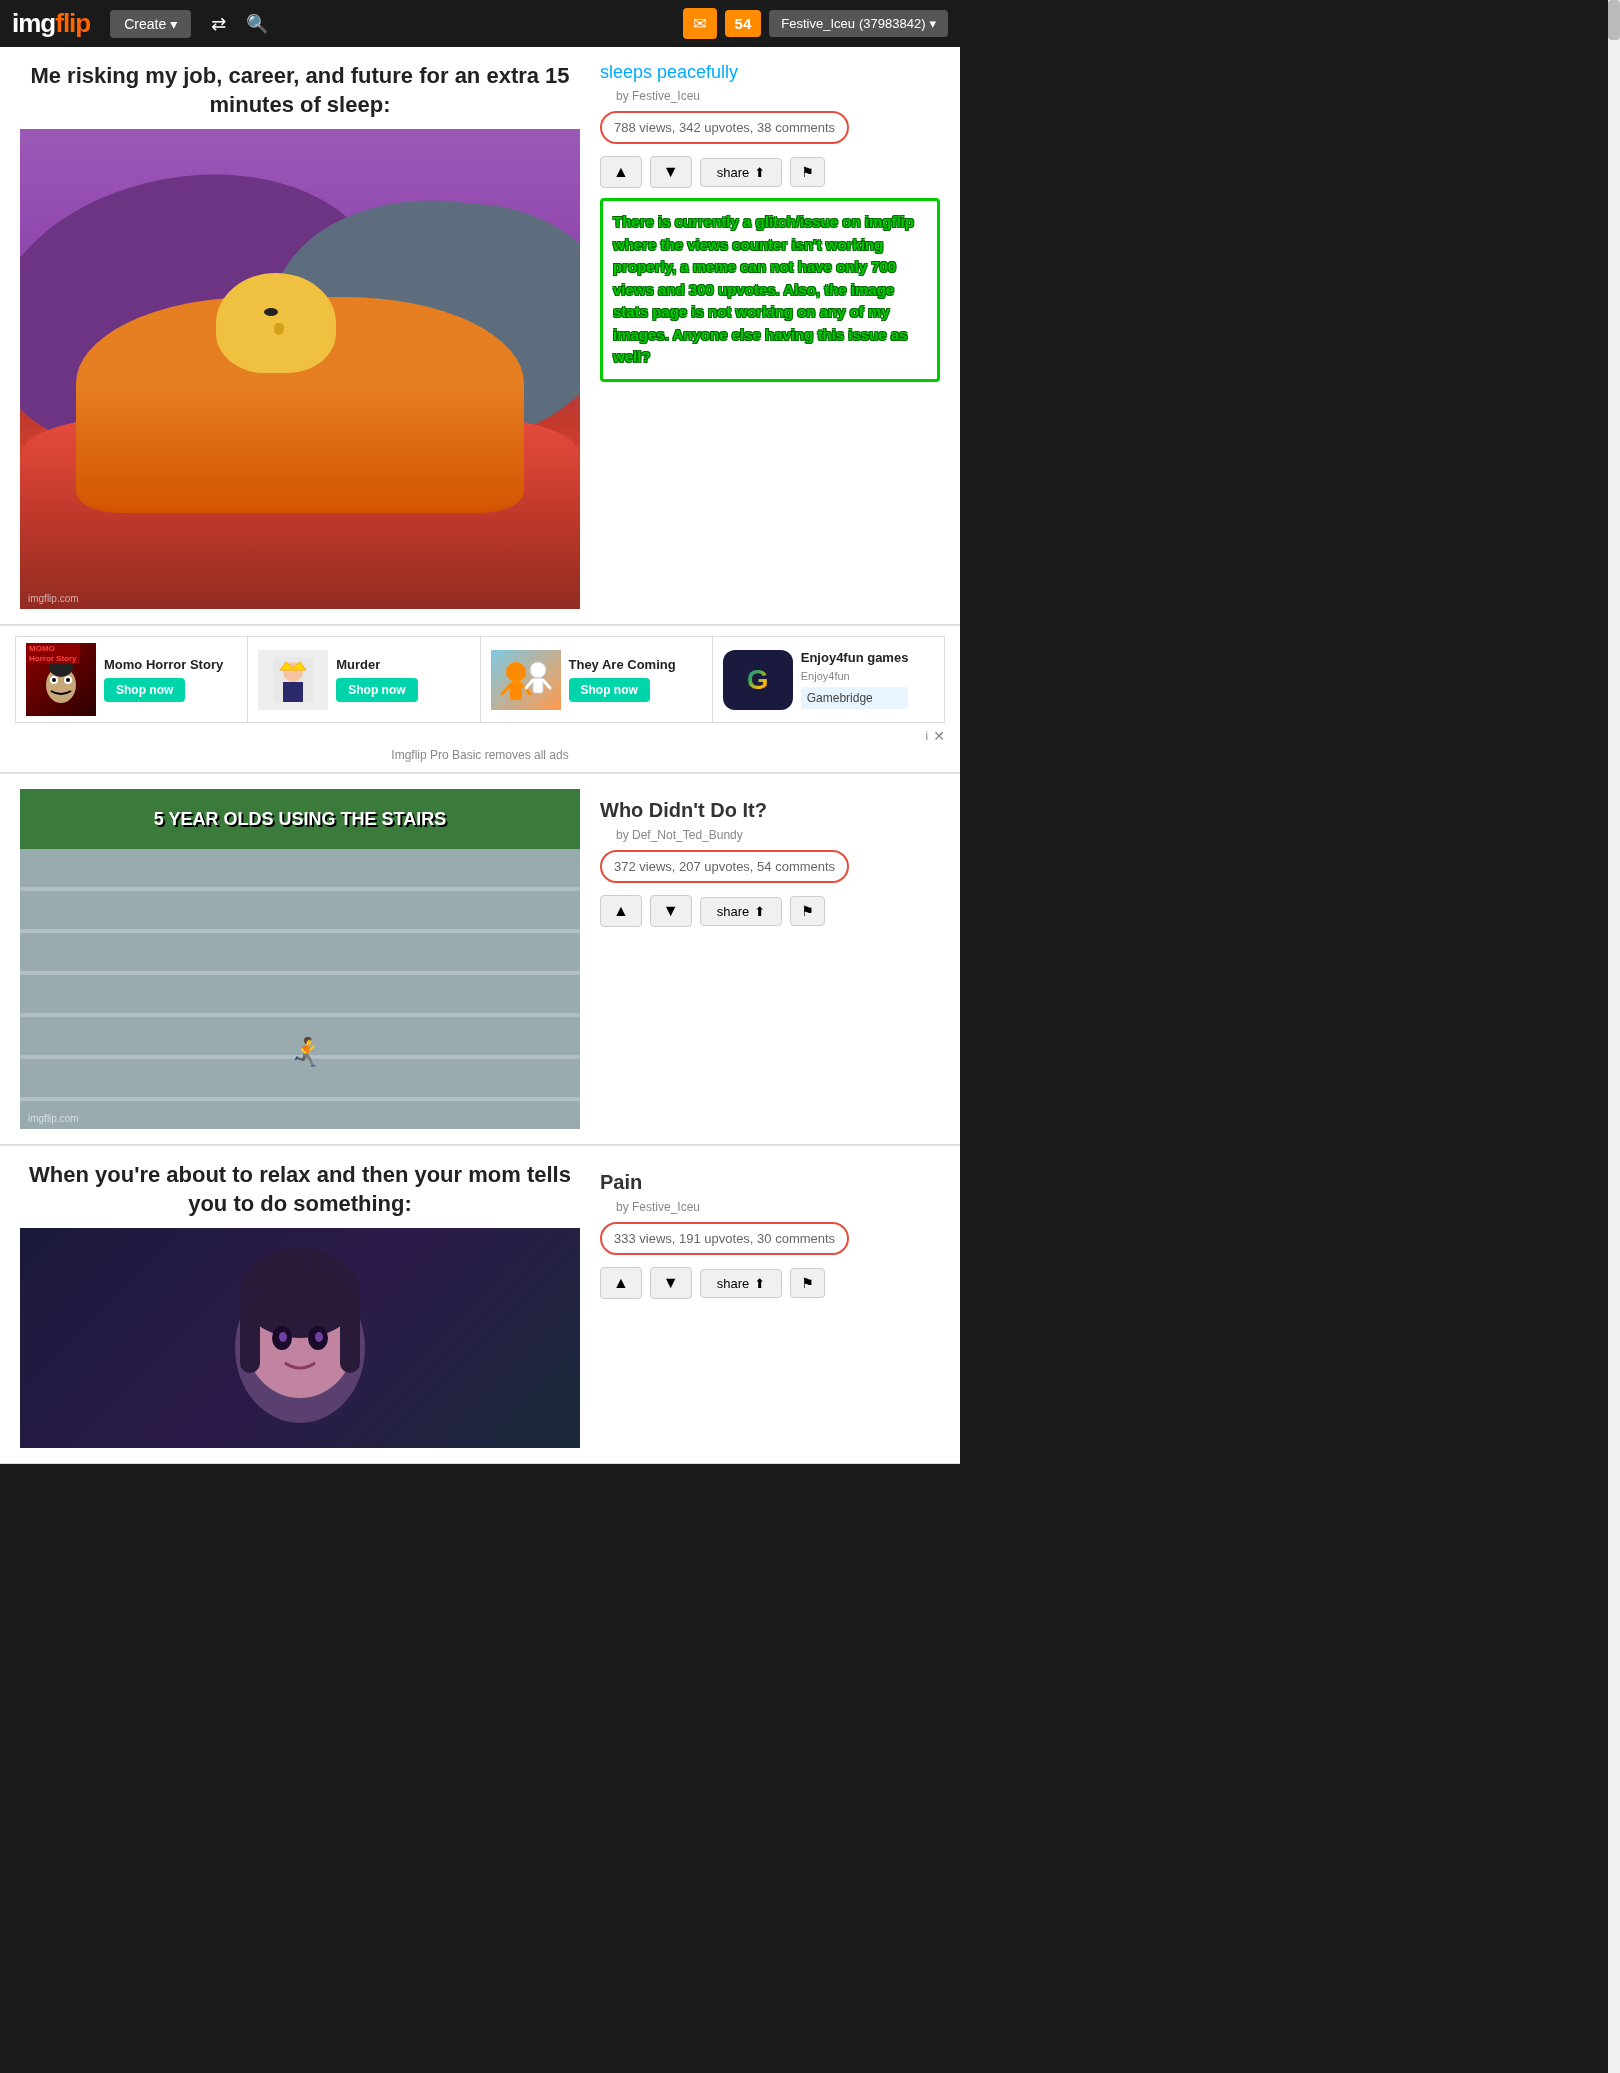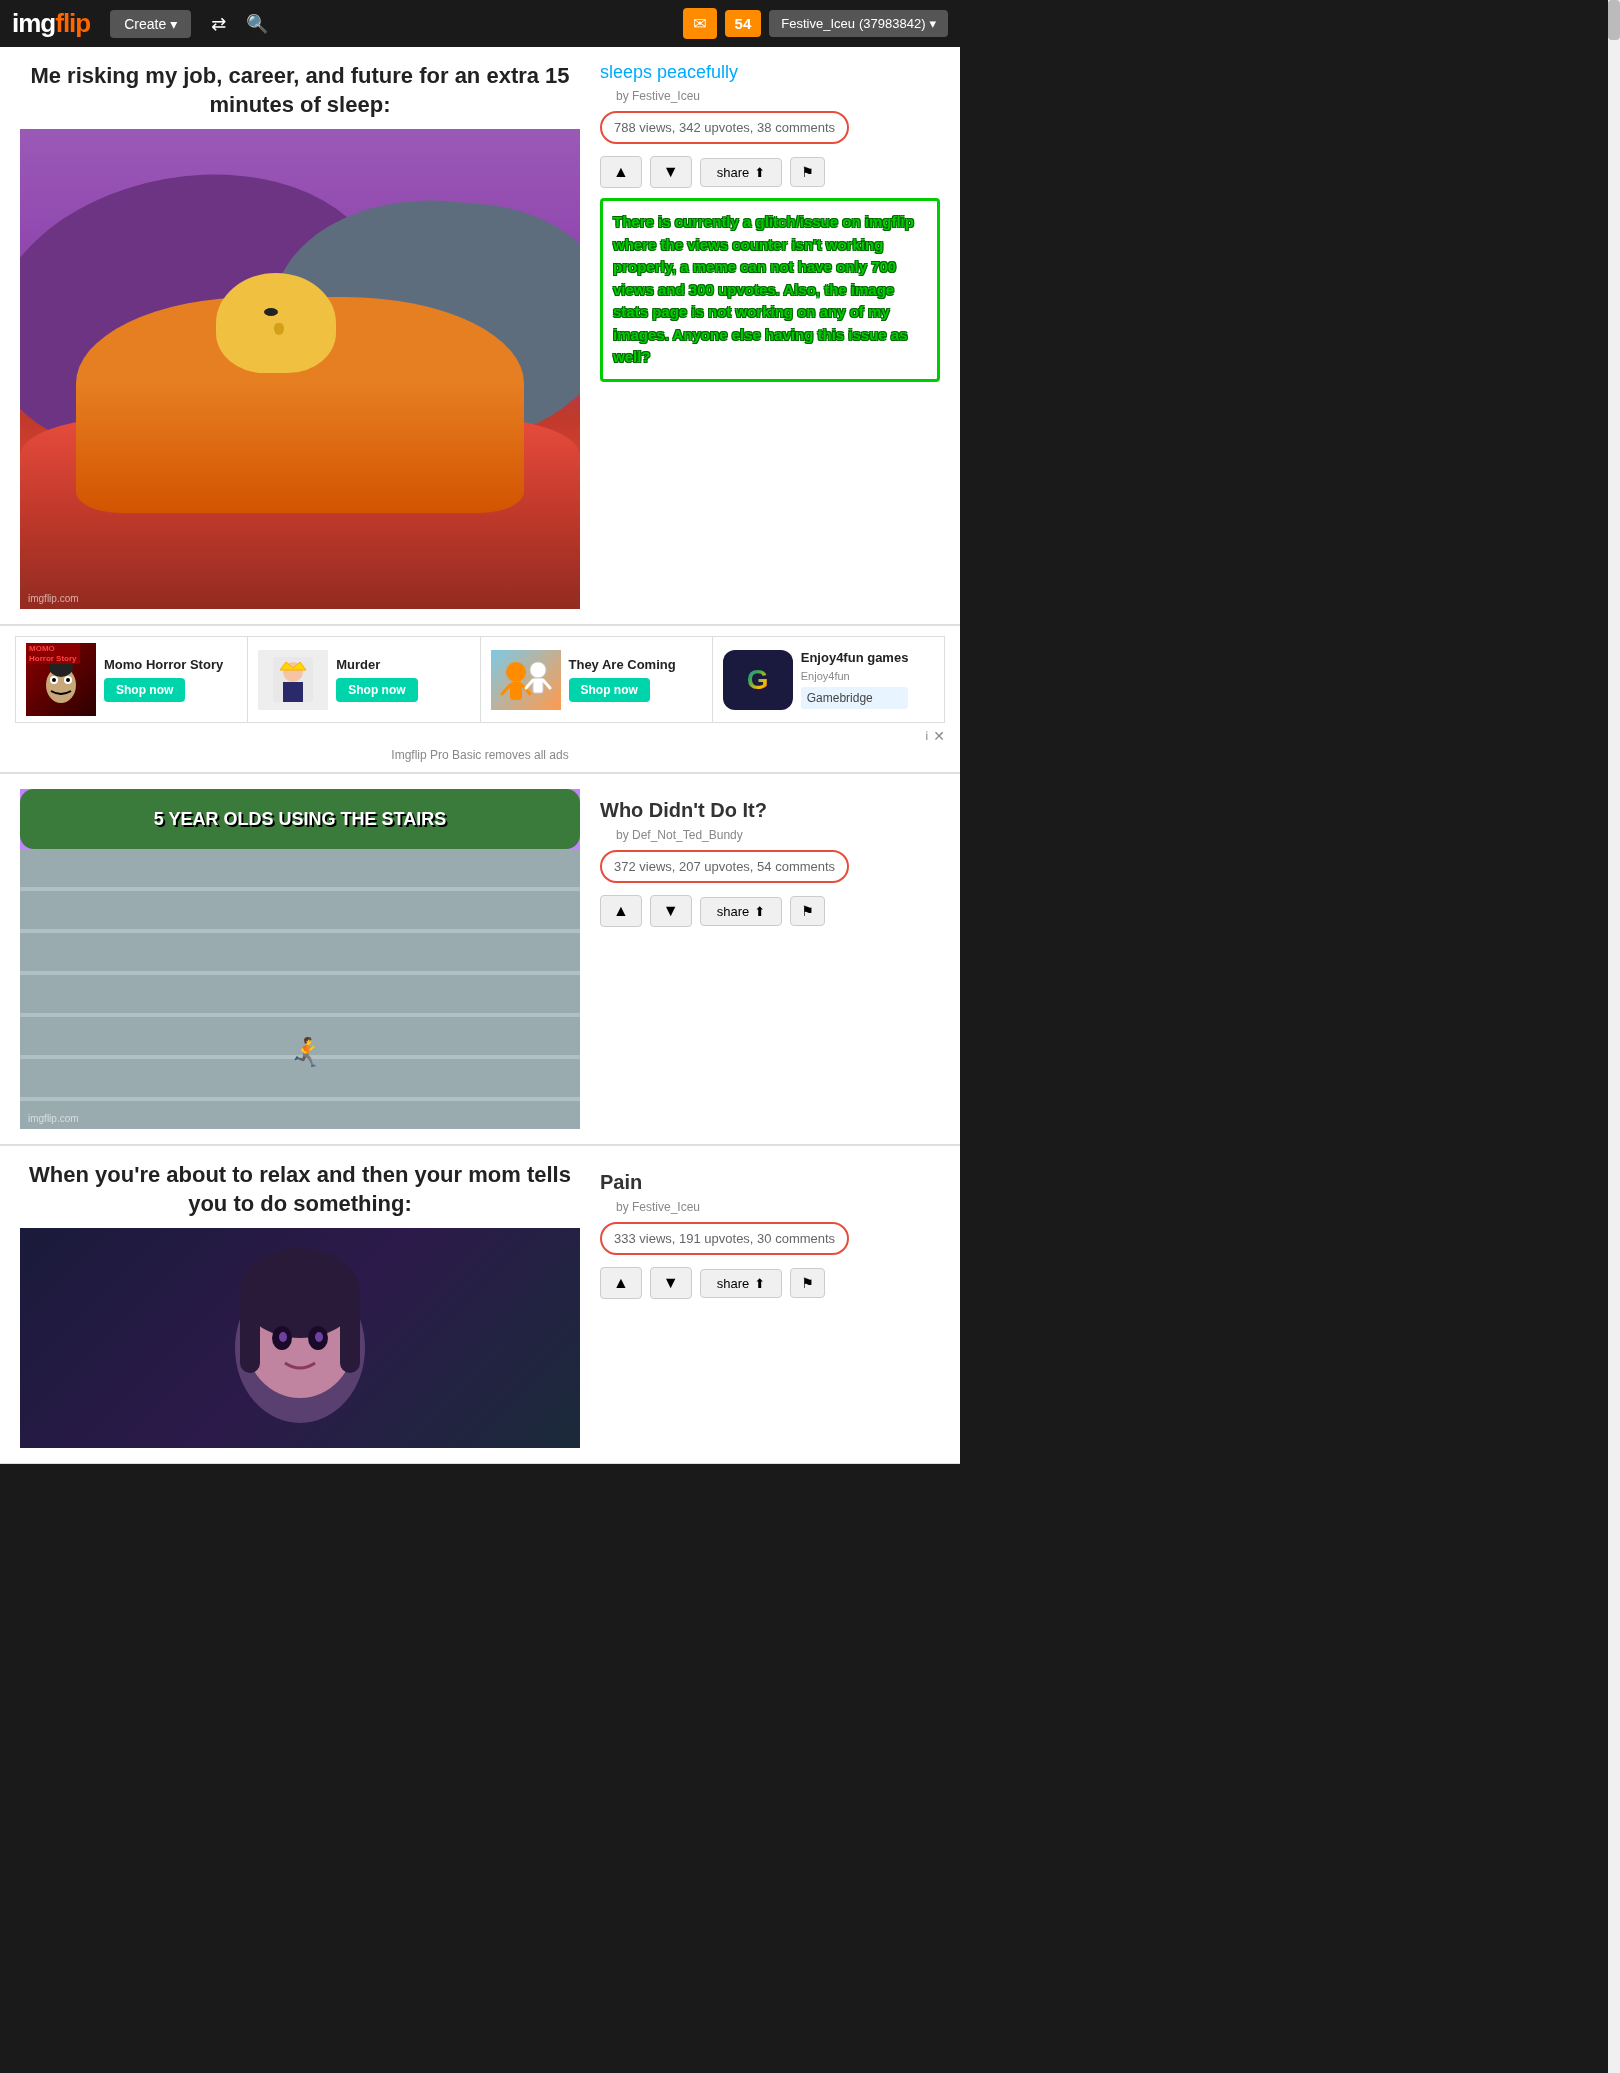--- a/index.html
+++ b/index.html
@@ -513,21 +513,21 @@
     <div class="pro-note">Imgflip Pro Basic removes all ads</div>
   </div>
 
   <hr class="divider">
 
   <div class="post-card">
     <div class="post-left">
       <div class="meme-image" style="height:340px;">
         <div style="width:100%;height:100%;position:relative;overflow:hidden;">
 
-          <div style="background:#3a7a3a;height:60px;display:flex;align-items:center;justify-content:center;position:relative;z-index:2;border-radius:14px;">
+          <div style="background:#3a7a3a;height:60px;display:flex;align-items:center;justify-content:center;position:relative;z-index:2;">
             <span style="color:white;font-size:18px;font-weight:bold;text-shadow:2px 2px 0 #000;">5 YEAR OLDS USING THE STAIRS</span>
           </div>
 
           <div style="flex:1;background:repeating-linear-gradient(180deg,#9aabb0 0px,#9aabb0 38px,#b0c0c5 38px,#b0c0c5 42px);height:280px;position:relative;">
 
             <div style="position:absolute;bottom:60px;left:48%;font-size:28px;transform:scaleX(-1);">🏃</div>
           </div>
           <span class="imgflip-watermark" style="bottom:5px;left:8px;color:rgba(255,255,255,0.6);font-size:10px;position:absolute;z-index:3;">imgflip.com</span>
         </div>
       </div>

